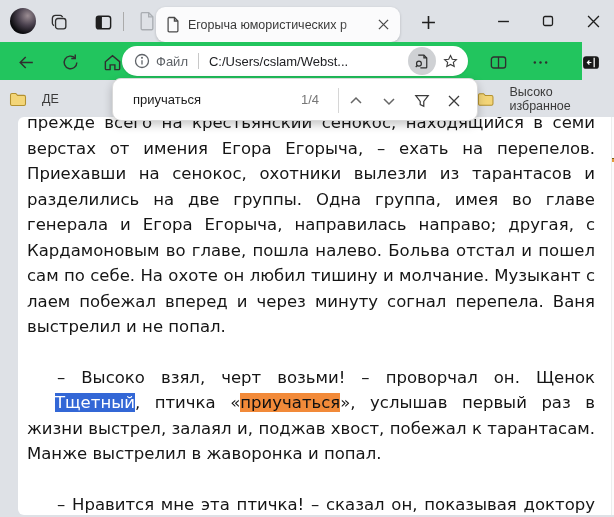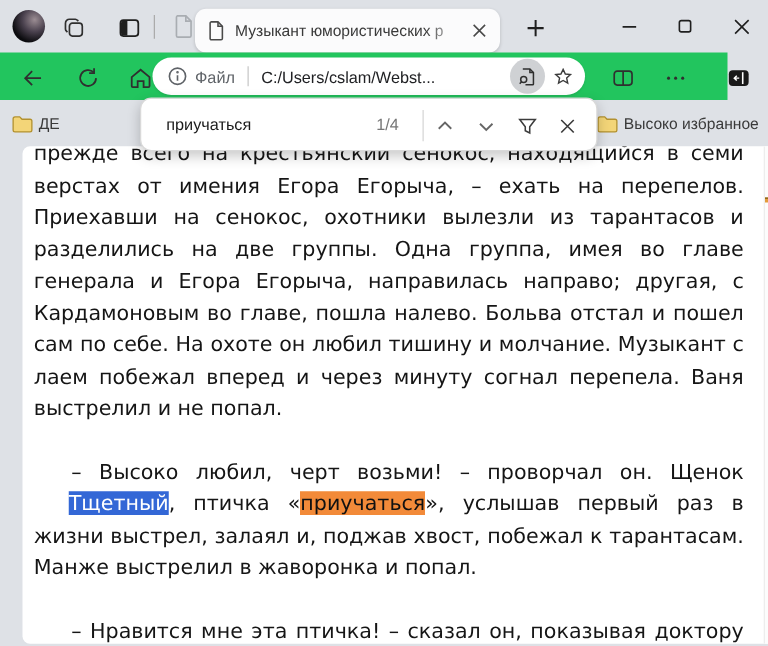--- a/index.html
+++ b/index.html
@@ -36,21 +36,21 @@
     box-shadow:0 1px 2px rgba(0,0,0,.10); cursor:text; }
   .addr .scheme { font-size:13px; color:#5f6368; margin:0 10px 0 6px; }
   .addr .sep { width:1px; height:16px; background:#c8c8c8; margin-right:10px; }
   .addr .url { font-size:13px; color:#202124; white-space:nowrap; flex:1; overflow:hidden; }
   .addr-btn { width:28px; height:28px; border-radius:50%; display:flex; align-items:center;
     justify-content:center; color:#3c3c3c; cursor:pointer; flex:none; }
   .addr-btn.active { background:#cfd1d4; }
 
   
   .favbar { position:absolute; left:0; top:80px; width:614px; height:37px; background:#dee1e6; }
-  .fav-item { position:absolute; top:7px; height:24px; display:flex; align-items:center; gap:4px;
+  .fav-item { position:absolute; top:7px; height:24px; display:flex; align-items:center; gap:15px;
     font-size:12.5px; color:#3a3a3a; cursor:pointer; }
   .fav-left { left:9px; } .fav-right { left:477px; }
 
   
   .findbar { position:absolute; left:112px; top:78px; width:366px; height:43px; background:#fff;
     border:1px solid #d9d9d9; border-radius:9px; box-shadow:0 4px 10px rgba(0,0,0,.22);
     z-index:30; display:flex; align-items:center; }
   .find-input { border:none; outline:none; background:transparent; font-size:13px; color:#1b1b1b;
     margin-left:20px; width:150px; font-family:"Liberation Sans", sans-serif; }
   .find-count { font-size:13px; color:#777; position:absolute; left:188px; }
@@ -117,21 +117,21 @@
     </svg>
   </div>
 
   <div class="tab">
     <span>
       <svg width="14" height="17" viewBox="0 0 20 24" fill="none" stroke="#4a4a4a" stroke-width="1.8">
         <path d="M4 2 h8 l5 5 v14 a1.5 1.5 0 0 1 -1.5 1.5 h-11 A1.5 1.5 0 0 1 3 21 V3.5 A1.5 1.5 0 0 1 4 2 Z"></path>
         <path d="M12 2 v5 h5"></path>
       </svg>
     </span>
-    <span class="tab-title">Музыкант юмористических р</span>
+    <span class="tab-title">Егорыча юмористических р</span>
     <span class="tab-close">
       <svg width="11" height="11" viewBox="0 0 12 12" stroke="currentColor" stroke-width="1.4">
         <path d="M1 1 L11 11 M11 1 L1 11"></path>
       </svg>
     </span>
   </div>
 
   <div class="tb-icon newtab">
     <svg width="15" height="15" viewBox="0 0 14 14" stroke="#1f1f1f" stroke-width="1.5">
       <path d="M7 1 V13 M1 7 H13"></path>
@@ -258,21 +258,21 @@
   <span class="find-btn f-close">
     <svg width="14" height="14" viewBox="0 0 14 14" stroke="currentColor" stroke-width="1.3">
       <path d="M2 2 L12 12 M12 2 L2 12"></path>
     </svg>
   </span>
 </div>
 
 <div class="content">
   <div class="page-text">
     <p class="first">прежде всего на крестьянский сенокос, находящийся в семи верстах от имения Егора Егорыча, – ехать на перепелов. Приехавши на сенокос, охотники вылезли из тарантасов и разделились на две группы. Одна группа, имея во главе генерала и Егора Егорыча, направилась направо; другая, с Кардамоновым во главе, пошла налево. Больва отстал и пошел сам по себе. На охоте он любил тишину и молчание. Музыкант с лаем побежал вперед и через минуту согнал перепела. Ваня выстрелил и не попал.</p>
-    <p><span>– Высоко любил, черт возьми! – проворчал он. Щенок </span><span class="hl-sel">Тщетный</span><span>, птичка «</span><span class="hl-find">приучаться</span><span>», услышав первый раз в жизни выстрел, залаял и, поджав хвост, побежал к тарантасам. Манже выстрелил в жаворонка и попал.</span></p>
+    <p><span>– Высоко взял, черт возьми! – проворчал он. Щенок </span><span class="hl-sel">Тщетный</span><span>, птичка «</span><span class="hl-find">приучаться</span><span>», услышав первый раз в жизни выстрел, залаял и, поджав хвост, побежал к тарантасам. Манже выстрелил в жаворонка и попал.</span></p>
     <p>– Нравится мне эта птичка! – сказал он, показывая доктору жаворонка.</p>
 
   </div>
 
   <div class="scrollbar">
     <div class="sb-btn" style="top:2px">
         <span class="tri-up"></span>
       </div>
     <div class="sb-marker"></div>
     <div class="sb-thumb"></div>

